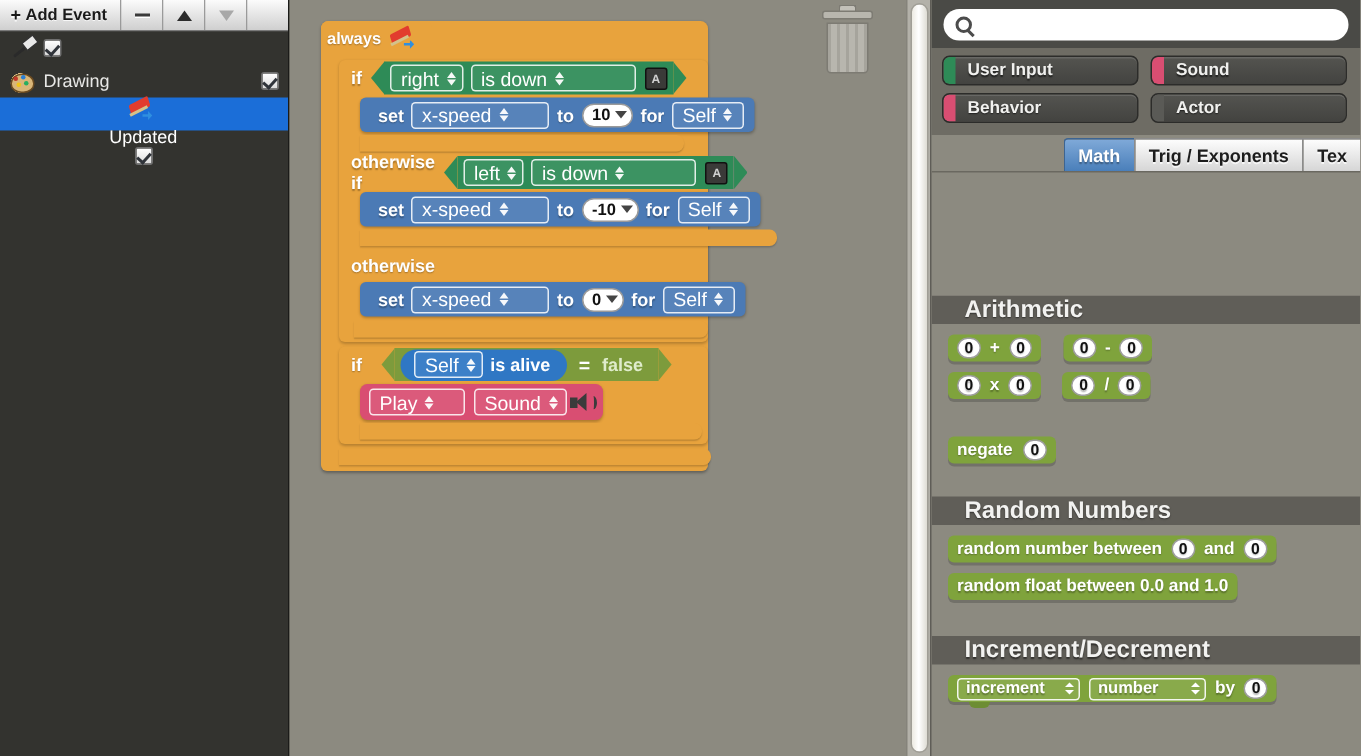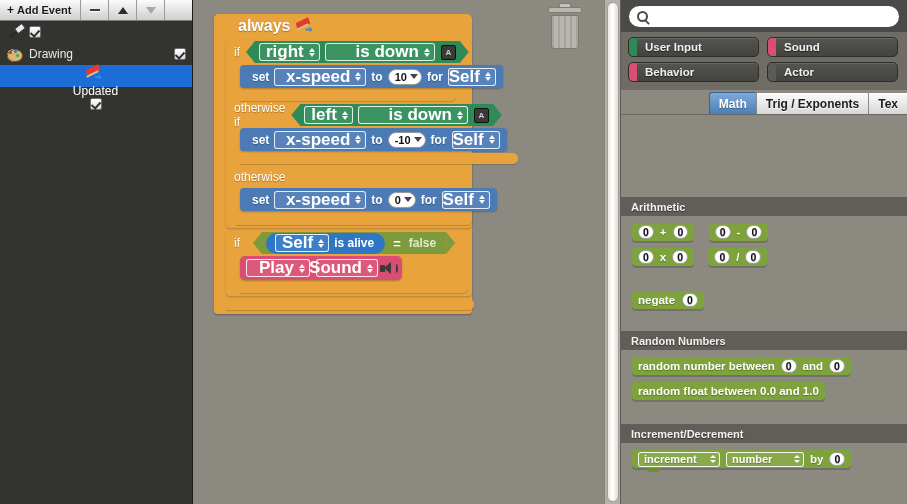--- a/index.html
+++ b/index.html
@@ -75,30 +75,30 @@
     background:#b3b1a9; border-left:1px solid #85837b; }
   .cv-scroll .thumb { position:absolute; left:2px; top:2px; width:12px; height:500px;
     background:linear-gradient(90deg,#eceae2,#ffffff 45%,#dedcd4);
     border:1px solid #a09e96; border-radius:6px; }
 
   
   .blocks { position:absolute; left:21px; top:14px; }
 
   .always { width:258px; background:#e8a33d; border-radius:5px 5px 4px 4px;
     box-shadow:0 1px 2px rgba(0,0,0,.3); padding-bottom:4px; }
-  .always > .cap { height:24px; display:flex; align-items:center; padding:0 24px;
-    color:#fff; font-weight:bold; font-size:16px; text-shadow:0 1px 1px rgba(0,0,0,.3);
+  .always > .cap { height:24px; display:flex; align-items:center; padding:0 4px;
+    color:#fff; font-weight:bold; font-size:11px; text-shadow:0 1px 1px rgba(0,0,0,.3);
     width:74px; background:#e8a33d; border-radius:5px 5px 0 0; }
   .cap-flag { width:18px; height:17px; position:relative; margin-left:4px; }
   .inner { margin:2px 0 0 12px; }
 
   .ifblock { background:#e8a33d; border-radius:4px; box-shadow:0 1px 2px rgba(0,0,0,.22);
     padding-bottom:3px; margin-bottom:2px; position:relative; }
   .ifrow { display:flex; align-items:center; height:24px; padding-left:8px; }
-  .ifrow .kw { color:#fff; font-weight:normal; font-size:12px; margin-right:6px;
+  .ifrow .kw { color:#fff; font-weight:bold; font-size:12px; margin-right:6px;
     text-shadow:0 1px 1px rgba(0,0,0,.3); }
   .ifbody { margin:1px 0 0 14px; }
 
   .hexpill { display:inline-flex; align-items:center; height:22px; padding:0 4px;
     position:relative; color:#fff; font-weight:bold; font-size:12px; }
   .hex-green { background:#2e8b57; }
   .hex-olive { background:#7d9b3c; }
   .hexpill:before,.hexpill:after { content:""; position:absolute; top:0; width:9px; height:22px; }
   .hexpill:before { left:-9px; }
   .hexpill:after  { right:-9px; }
@@ -114,23 +114,23 @@
   .blue-block .txt { margin:0 5px; text-shadow:0 1px 1px rgba(0,0,0,.3); }
 
   .pink-block { display:flex; align-items:center; height:24px; background:#d94e72;
     border-radius:5px; padding:0 6px; box-shadow:0 1px 2px rgba(0,0,0,.25);
     width:fit-content; }
 
   .oval-blue { display:inline-flex; align-items:center; height:21px; background:#2f77c4;
     border-radius:11px; padding:0 4px 0 9px; color:#fff; font-weight:bold; font-size:12px; }
 
   
-  .dd { display:inline-flex; align-items:center; justify-content:flex-end;
+  .dd { display:inline-flex; align-items:center; justify-content:flex-start;
     height:18px; border:1px solid rgba(255,255,255,.85); border-radius:3px;
-    padding:0 3px 0 6px; color:#fff; font-weight:bold; font-size:17px;
+    padding:0 3px 0 6px; color:#fff; font-weight:normal; font-size:13px;
     background:rgba(255,255,255,.07); }
   .dd .v { margin-right:5px; white-space:nowrap; }
   .spin { width:7px; height:11px; position:relative; flex:0 0 7px; opacity:.95; }
   .spin:before,.spin:after { content:""; position:absolute; left:0;
     border-left:3.5px solid transparent; border-right:3.5px solid transparent; }
   .spin:before { top:1px; border-bottom:4px solid #fff; }
   .spin:after  { bottom:1px; border-top:4px solid #fff; }
 
   
   .numdd { display:inline-flex; align-items:center; height:16px; background:#fff;
@@ -188,21 +188,21 @@
   .tab { height:22px; display:flex; align-items:center; padding:0 9px; font-size:12px;
     font-weight:bold; color:#1d1d1d; background:linear-gradient(#fdfdfd,#d6d6d6);
     border:1px solid #8b8b8b; border-bottom:none; border-right:none;
     text-shadow:0 1px 0 rgba(255,255,255,.7); }
   .tab.active { background:linear-gradient(#7fa9d8,#4a7fba); color:#fff;
     text-shadow:0 1px 1px rgba(0,0,0,.35); border-color:#3d6491; }
   .tab:first-child { border-radius:3px 0 0 0; }
 
   .rp-body { position:absolute; top:197px; left:0; right:0; bottom:0; overflow:hidden; }
   .sechdr { height:19px; background:#605e58; display:flex; align-items:center;
-    padding-left:10px; color:#f2f2f0; font-size:11px; font-weight:bold;
+    padding-left:22px; color:#f2f2f0; font-size:16px; font-weight:bold;
     text-shadow:0 1px 1px rgba(0,0,0,.5); }
   .secbody { padding:7px 0 0 11px; }
   .rowgap { height:7px; }
 
   .gblk { display:inline-flex; align-items:center; height:18px; background:#7fa33c;
     border-radius:4px; padding:0 6px; color:#fff; font-weight:bold; font-size:11.5px;
     box-shadow:0 2px 0 rgba(0,0,0,.18); margin-right:11px;
     text-shadow:0 1px 1px rgba(0,0,0,.3); }
   .slot { display:inline-flex; align-items:center; justify-content:center;
     min-width:15px; height:14px; background:#fff; border-radius:7px; color:#111;

